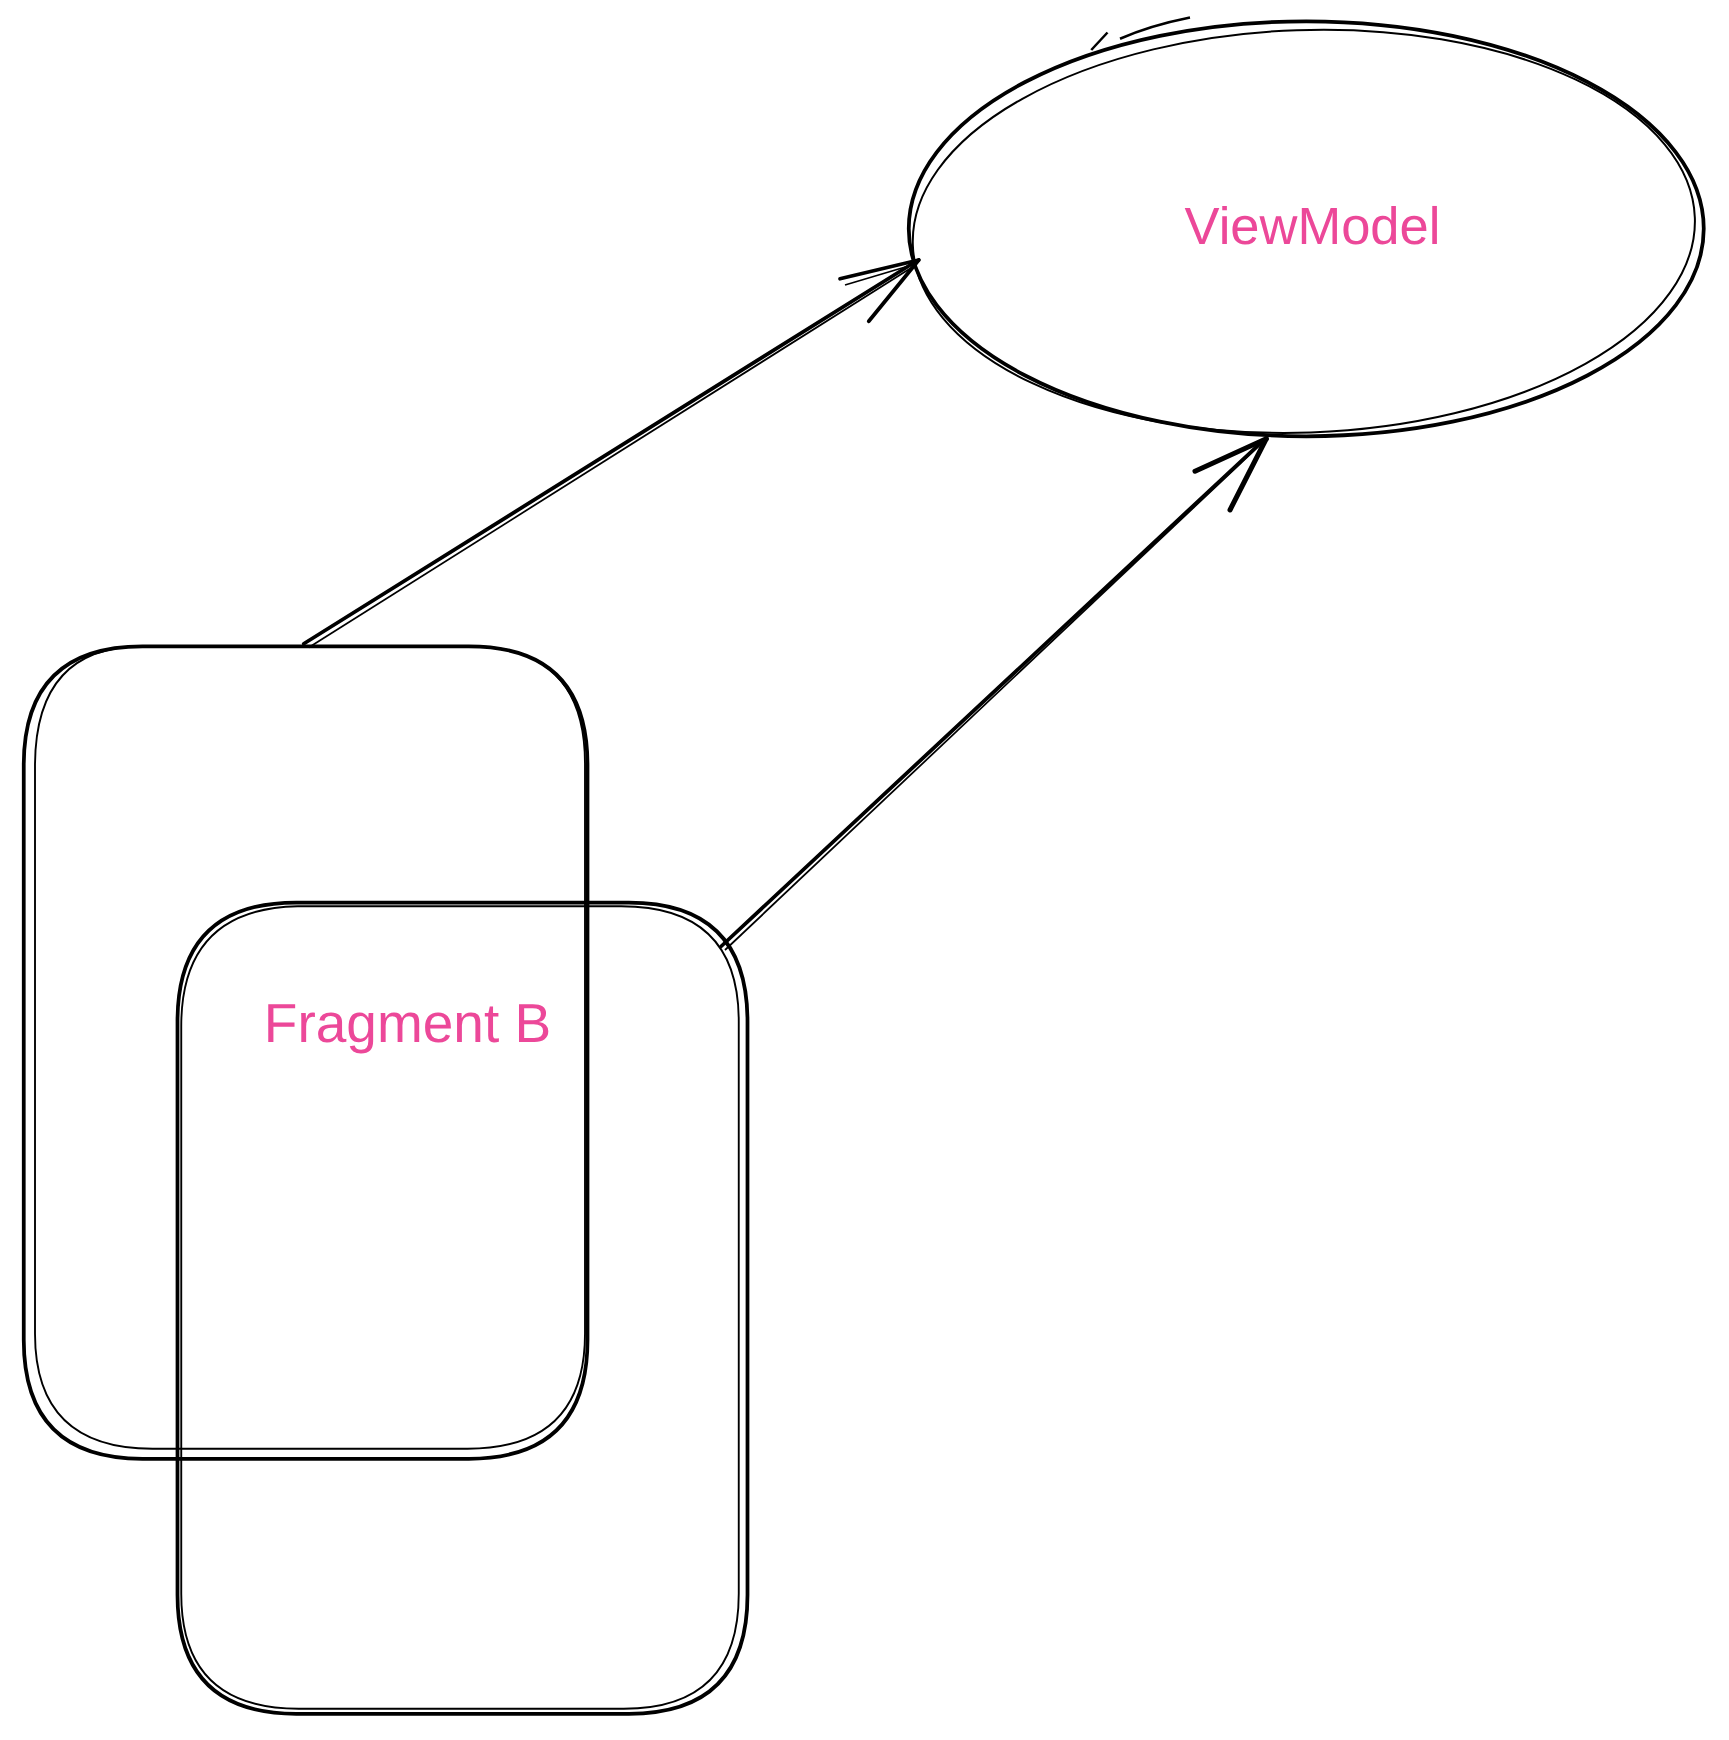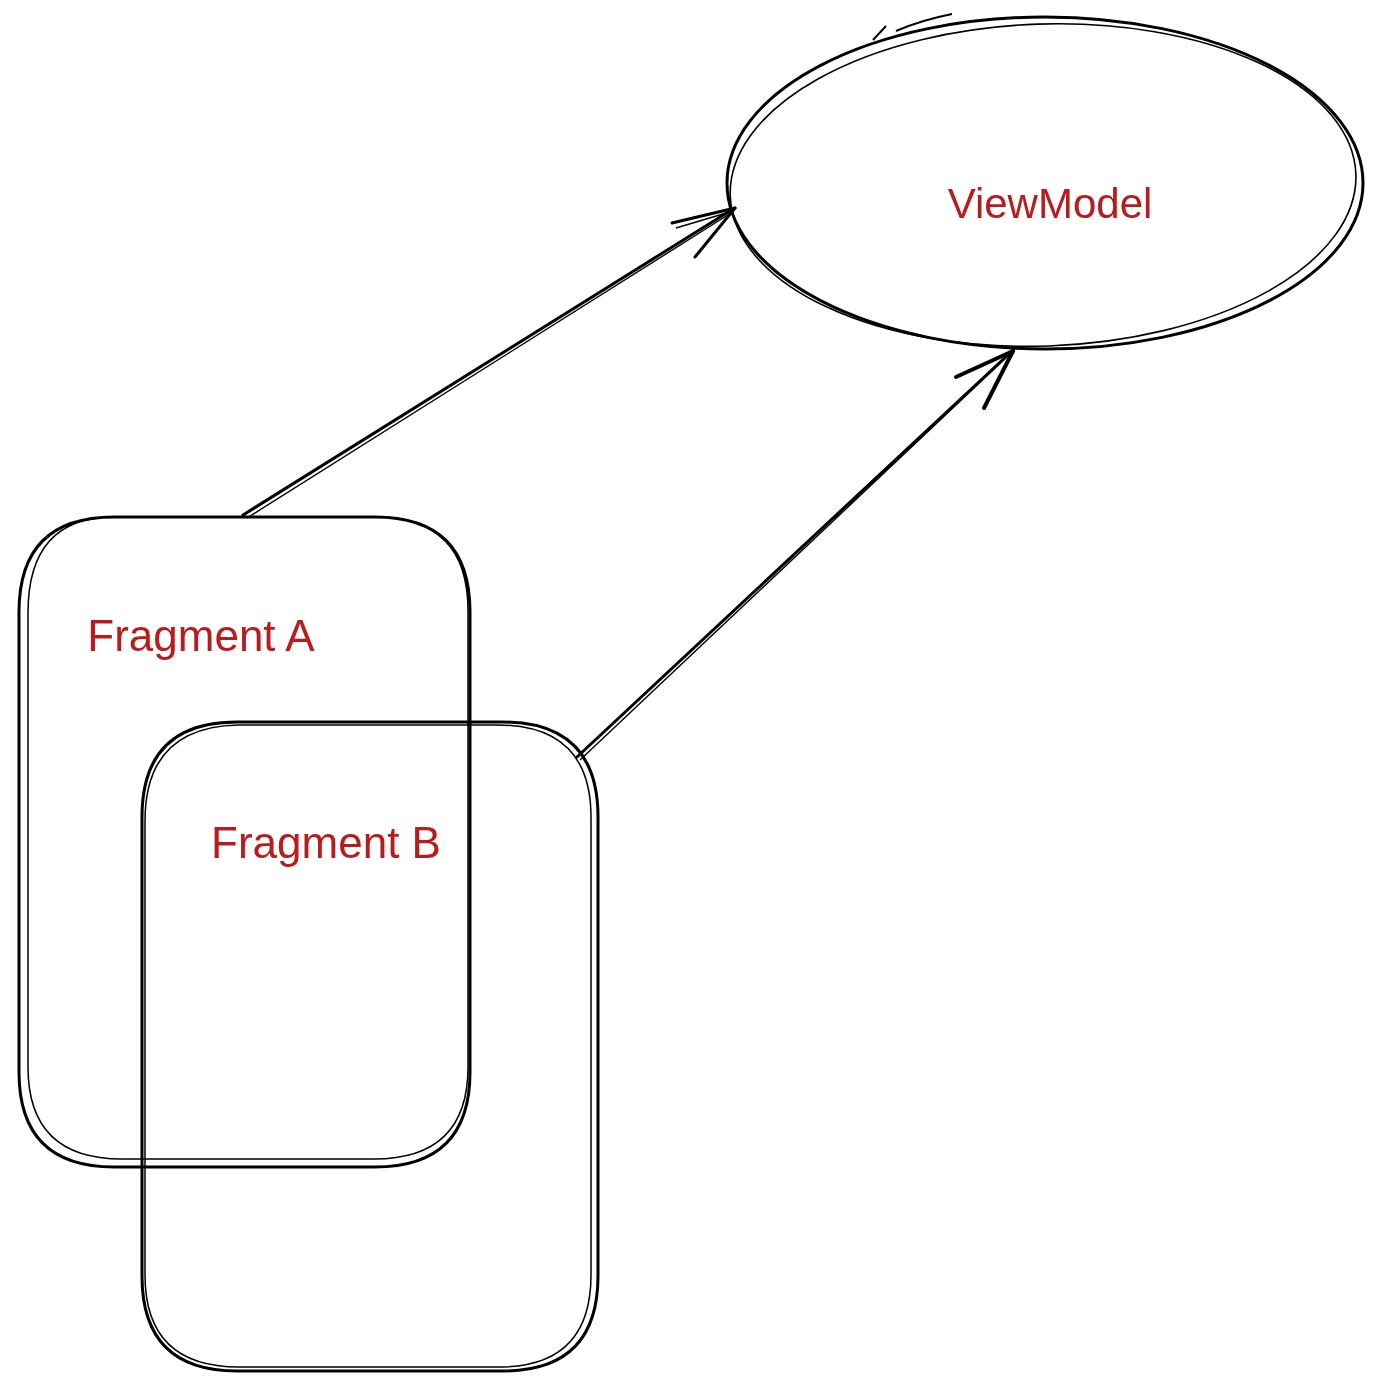--- a/index.html
+++ b/index.html
@@ -17,25 +17,24 @@
   }
   .canvas svg {
     position: absolute;
     left: 0;
     top: 0;
     display: block;
   }
   .node-label {
     position: absolute;
     transform: translate(-50%, -50%);
-    color: #b91c1c;
+    color: #ec4899;
     white-space: nowrap;
     line-height: 1.1;
     letter-spacing: 0px;
-    margin-top: 23px;
   }
   .label-viewmodel  { left: 1050px; top: 181px; font-size: 42px; }
   .label-fragment-a { left: 201px;  top: 613px; font-size: 44px; }
   .label-fragment-b { left: 326px;  top: 820px; font-size: 44px; text-align: right; }
   .sketch { stroke: #000000; fill: none; }
 </style>
 </head>
 <body>
 
 <div class="canvas">
@@ -70,16 +69,15 @@
     <g>
       <path class="sketch" stroke-width="3" stroke-linecap="round" d="M 577 757 L 1011 352"></path>
       <path class="sketch" stroke-width="1.4" d="M 580 760 L 1009 355"></path>
       <path class="sketch" stroke-width="4" stroke-linecap="round" d="M 1013 351 L 956 377"></path>
       <path class="sketch" stroke-width="4" stroke-linecap="round" d="M 1013 351 L 984 408"></path>
     </g>
   </svg>
 
   <div class="node-label label-viewmodel">ViewModel</div>
 
-  <div class="node-label label-fragment-a">Fragment A</div>
 
   <div class="node-label label-fragment-b">Fragment B</div>
 </div>
 
 </body></html>

